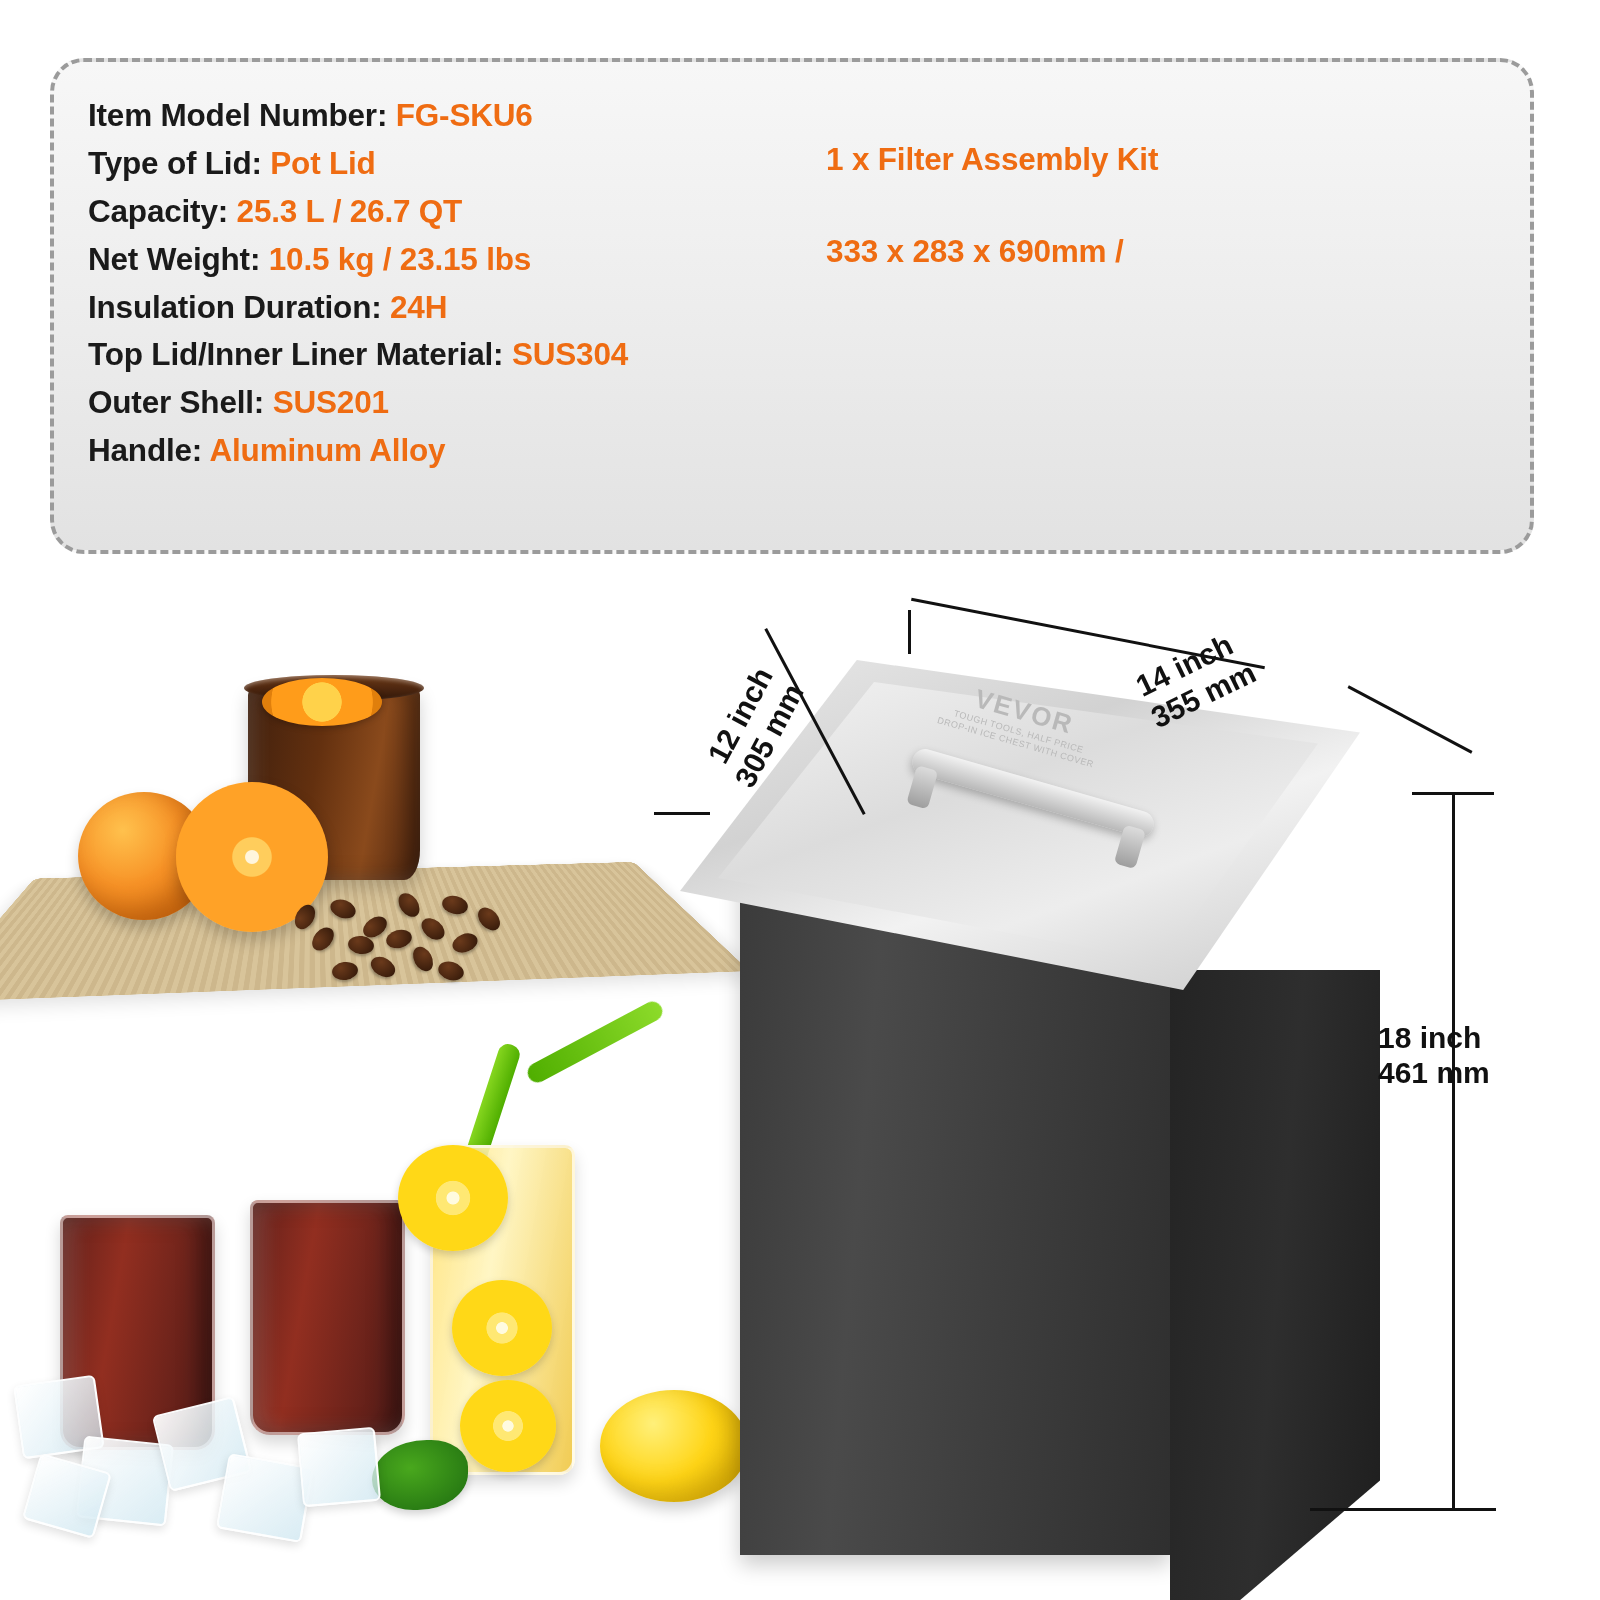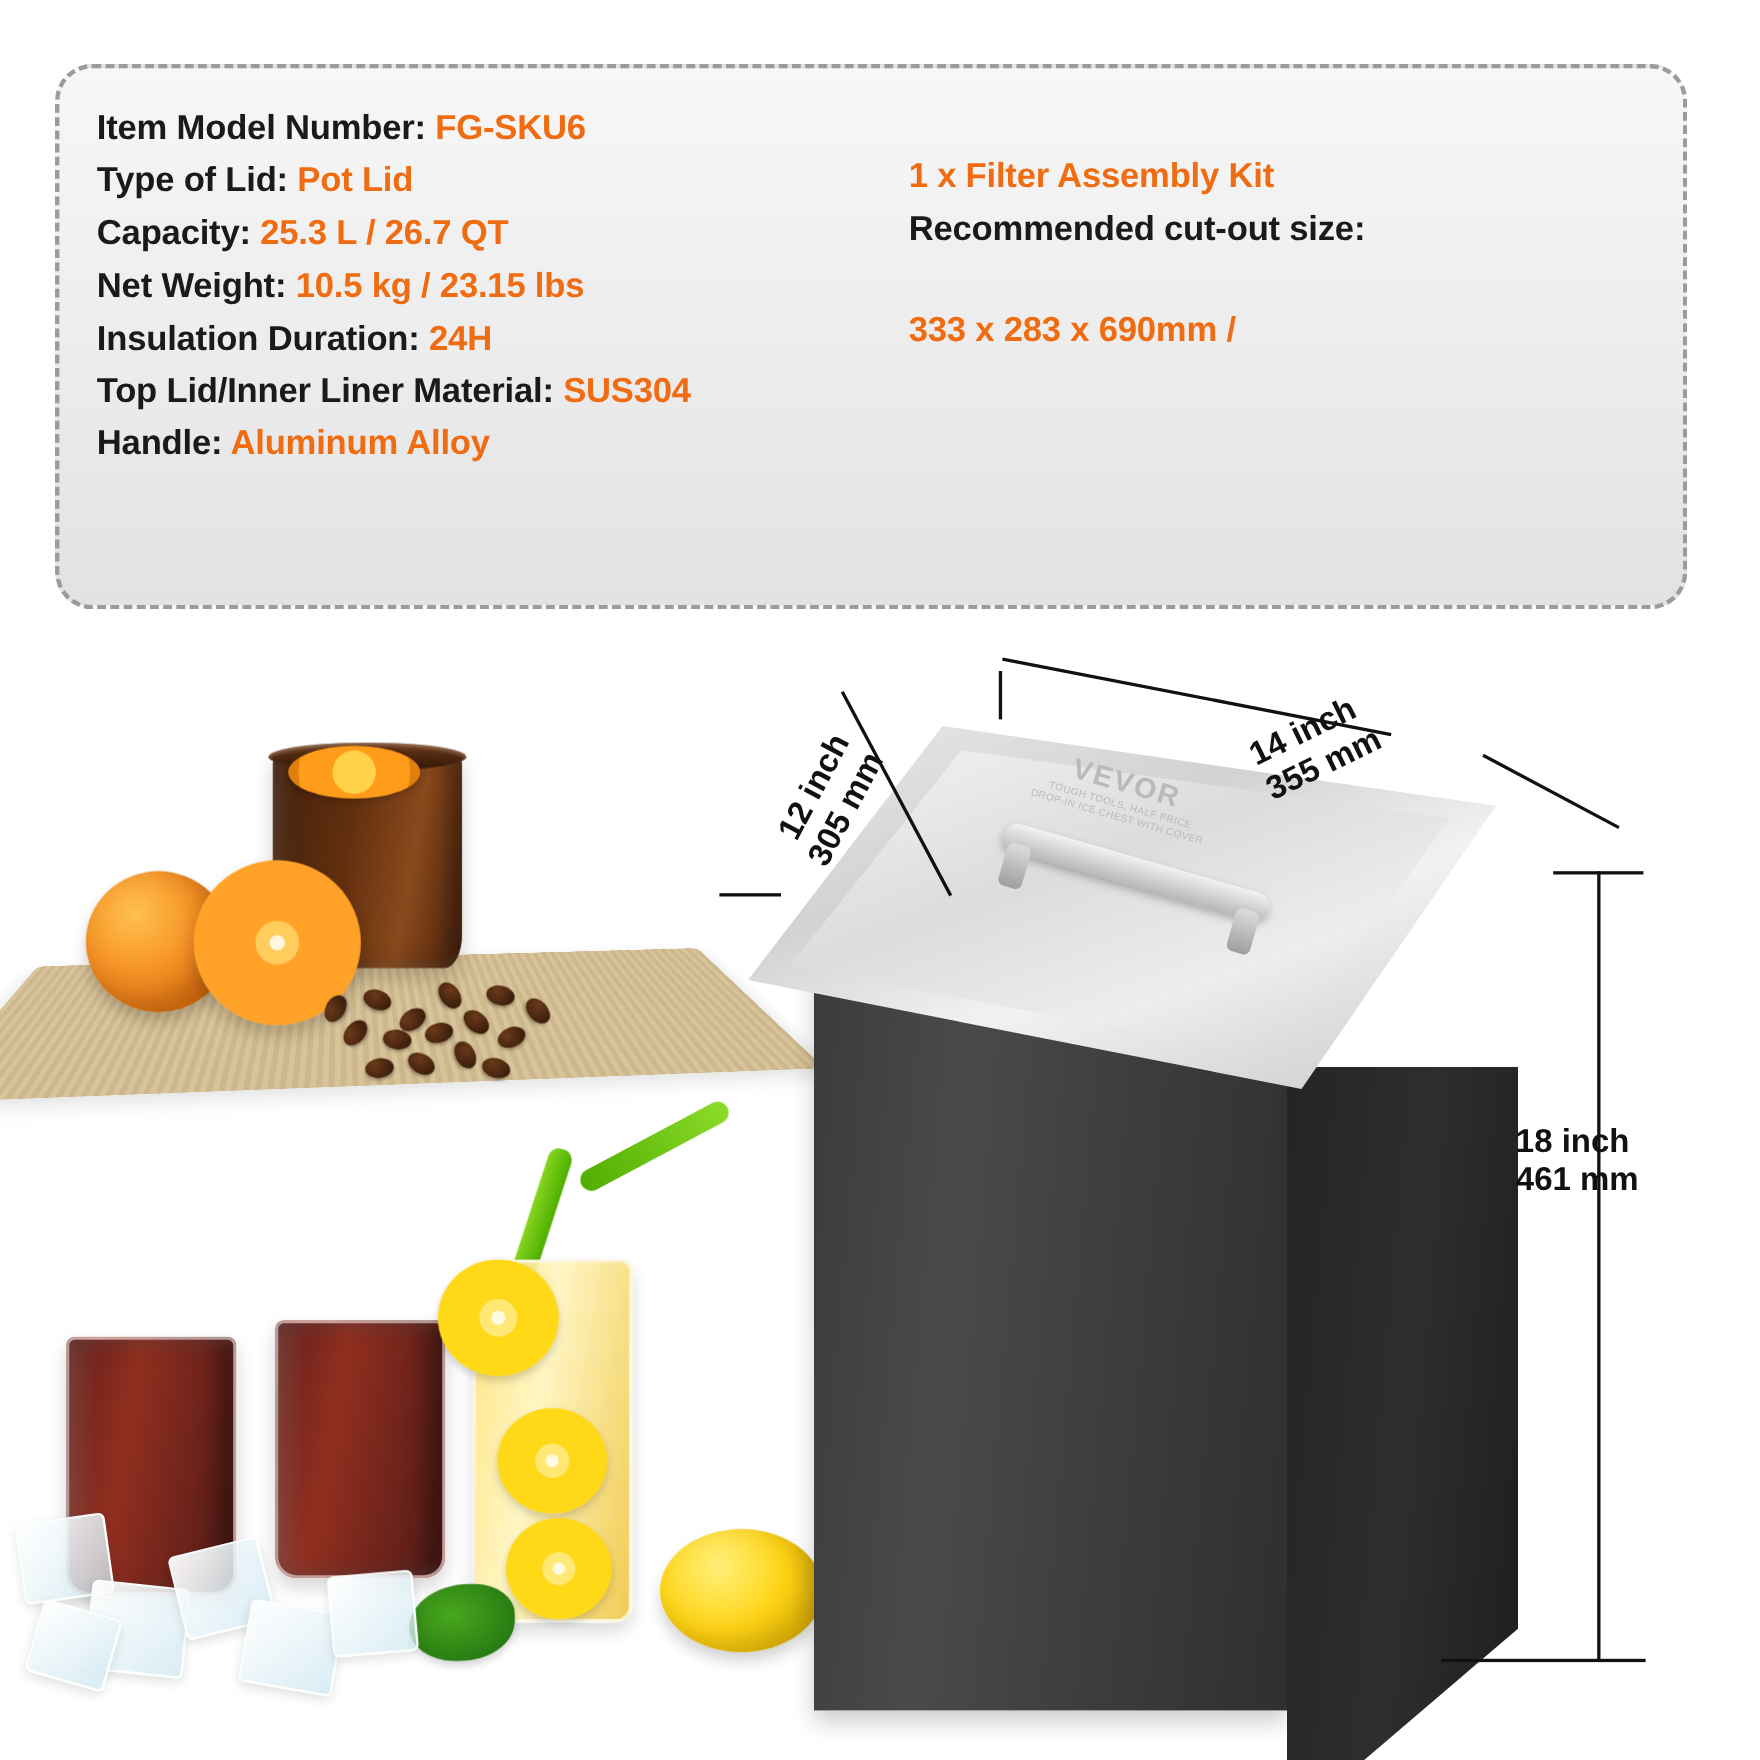--- a/index.html
+++ b/index.html
@@ -359,28 +359,31 @@
       </div>
       <div class="spec-line">
         <span>Insulation Duration:</span>
         <span class="val">24H</span>
       </div>
       <div class="spec-line">
         <span>Top Lid/Inner Liner Material:</span>
         <span class="val">SUS304</span>
       </div>
       <div class="spec-line">
+        <span>Outer Shell:</span>
+        <span class="val">SUS201</span>
+      </div>
+      <div class="spec-line">
         <span>Handle:</span>
         <span class="val">Aluminum Alloy</span>
       </div>
     </div>
 
     <div class="spec-col right">
       <div class="spec-line all-orange">1 x Filter Assembly Kit</div>
-      <div class="spec-line">Recommended cut-out size:</div>
       <div class="spec-line all-orange">333 x 283 x 690mm /</div>
     </div>
 
   </div>
 </div>
 
 <div class="photo-area">
 
   <div class="burlap"></div>
   <div class="coffee-cup"></div>

